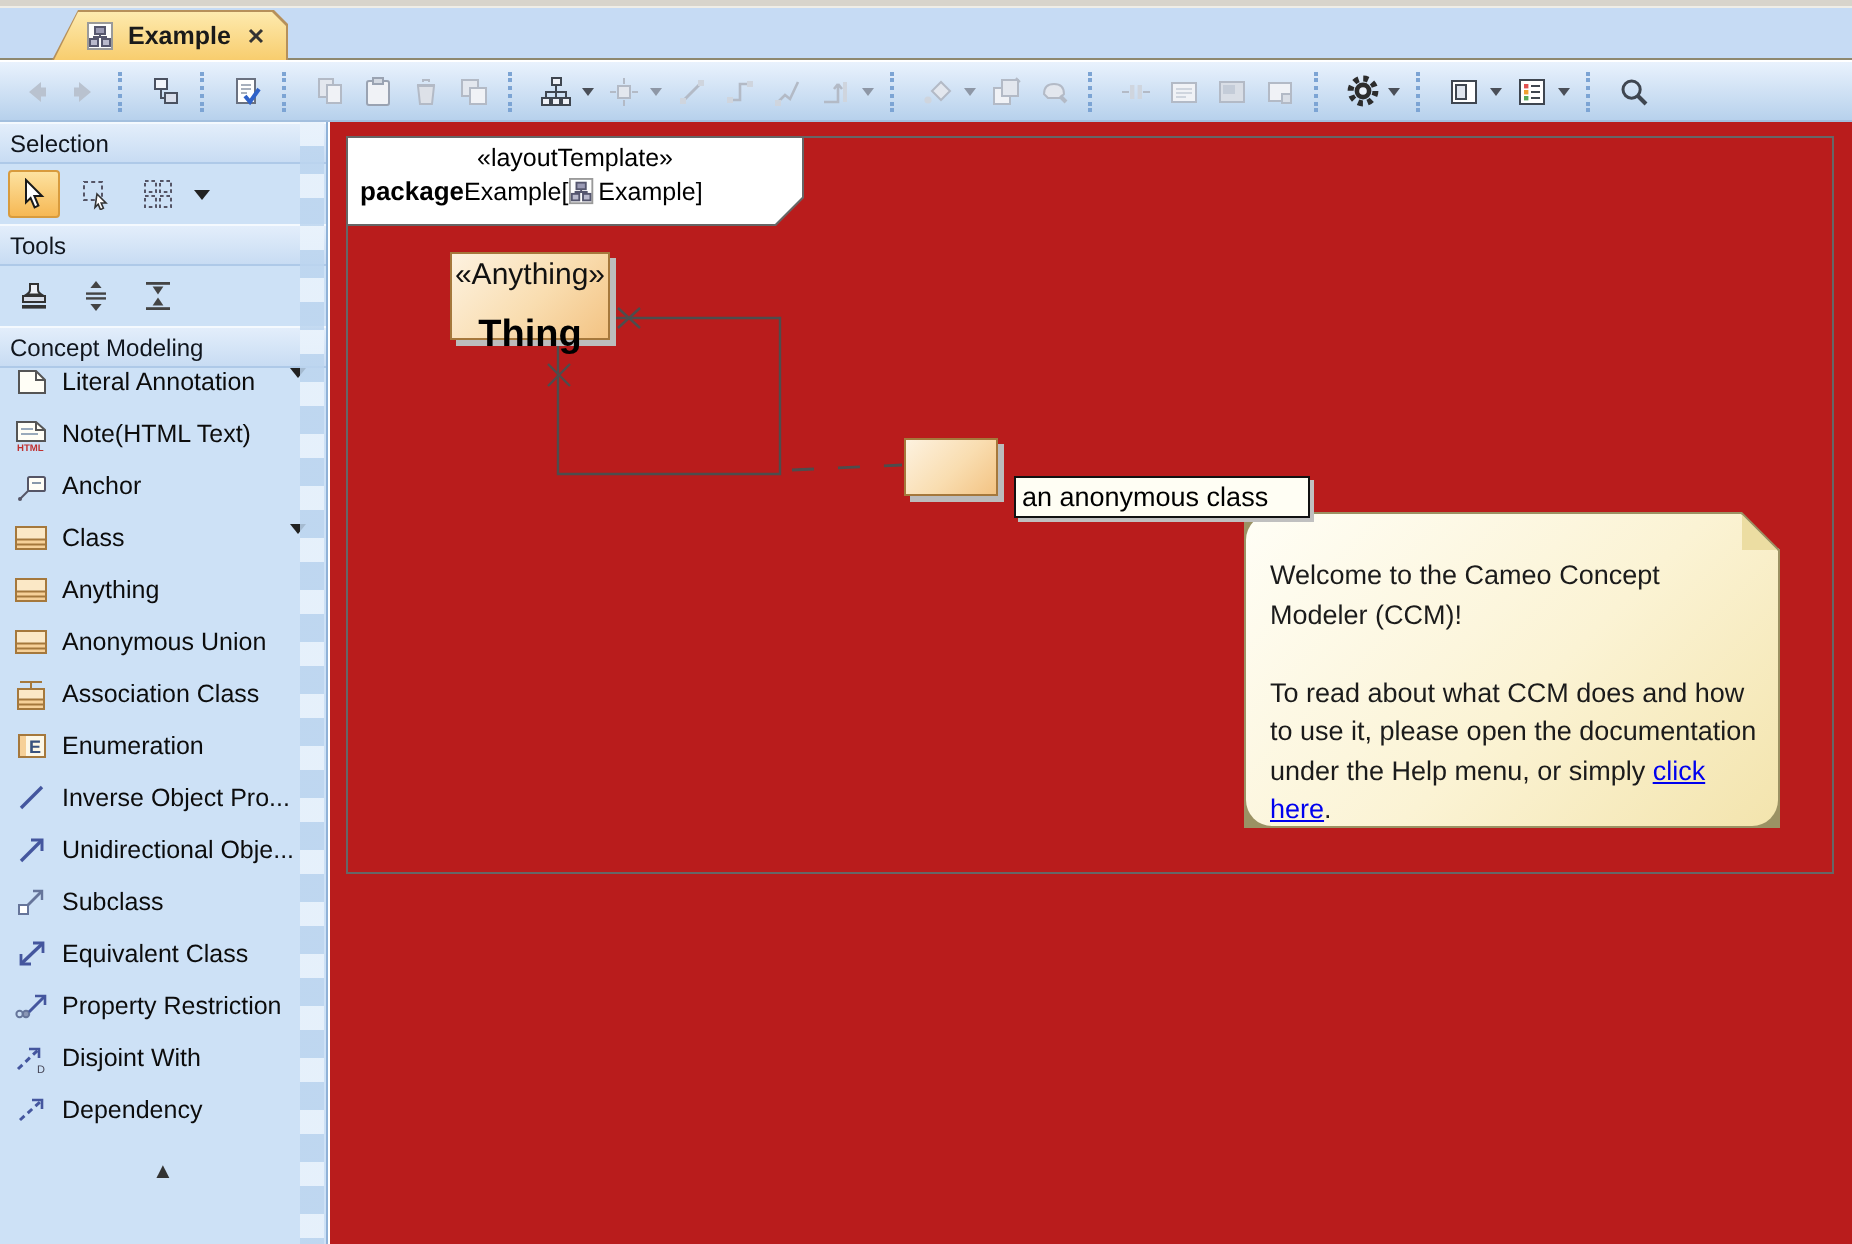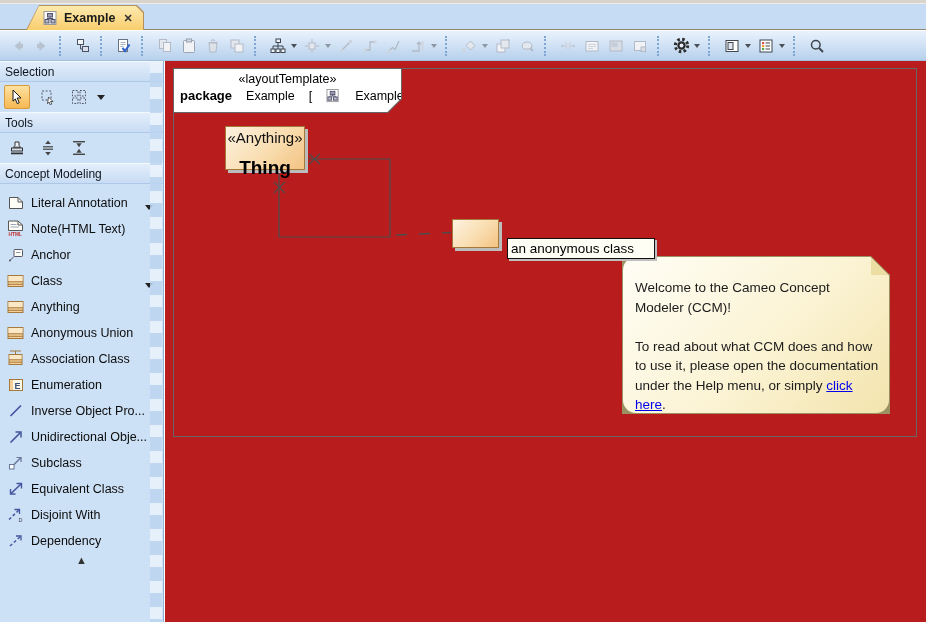--- a/index.html
+++ b/index.html
@@ -37,39 +37,39 @@
   .sidebar { position:absolute; left:0; top:61px; width:164px; bottom:0;
     background:#cde1f6; border-right:1px solid #8fb2d8; }
   .sb-scroll { position:absolute; right:1px; top:0; bottom:0; width:12px;
     background:repeating-linear-gradient(180deg,#eaf3fc 0 12px,#bcd5ef 12px 26px); opacity:.85; }
   .sb-head { font-size:12px; color:#10151d; padding:3px 5px 2px;
     background:linear-gradient(#e3eefb,#c8dcf3); border-top:1px solid #f4f9fe;
     border-bottom:1px solid #aec9e8; }
   .sb-btnrow { display:flex; align-items:center; gap:5px; height:30px; padding:0 4px; }
   .sb-btn { width:26px; height:24px; display:flex; align-items:center; justify-content:center; border-radius:2px; }
   .sb-btn.selected { background:linear-gradient(#fde2a0,#f6b854); border:1px solid #d89b3d; }
-  .sb-item { display:flex; align-items:flex-end; gap:6px; height:26px; padding-left:6px;
+  .sb-item { display:flex; align-items:flex-start; gap:6px; height:26px; padding-left:6px;
     font-size:12.5px; color:#0c0c0c; cursor:default; }
   .sb-item .ic { width:19px; display:flex; justify-content:center; flex:0 0 auto; }
   .sb-item .dd { margin-left:auto; margin-right:10px; width:0; height:0;
     border-left:4px solid transparent; border-right:4px solid transparent; border-top:5px solid #222; }
   .sb-up { display:flex; justify-content:center; padding-top:6px; }
   .sb-up span { font-size:11px; color:#333; }
 
   
   .canvas { position:absolute; left:165px; top:61px; right:0; bottom:0; background:#b91c1c; }
   .dframe { position:absolute; left:8px; top:7px; width:744px; height:369px;
     border:1px solid #666; }
   .dheader { position:absolute; left:-1px; top:-1px; width:229px; height:45px;
     background:#666; clip-path:polygon(0 0,100% 0,100% calc(100% - 14px),calc(100% - 14px) 100%,0 100%); }
   .dheader-in { position:absolute; left:1px; top:1px; right:1px; bottom:1px; background:#fff;
     clip-path:polygon(0 0,100% 0,100% calc(100% - 13.5px),calc(100% - 13.5px) 100%,0 100%);
     font-size:12.5px; color:#000; }
   .dh-line1 { text-align:center; padding-top:3px; }
-  .dh-line2 { display:flex; align-items:center; gap:14px; padding:2px 0 0 6px; }
+  .dh-line2 { display:flex; align-items:center; gap:0; padding:2px 0 0 6px; }
   .dh-kw { font-weight:bold; font-size:13px; }
 
   .uml-class { position:absolute; border:1px solid #a5783c;
     background:linear-gradient(135deg,#fdf2e0 0%,#f9ddb0 55%,#f3c383 100%);
     box-shadow:3px 3px 0 #bcbcbc; }
   .thing { left:51px; top:57px; width:80px; height:44px; text-align:center; }
   .thing .st { font-size:15px; color:#111; padding-top:2px; }
   .thing .nm { font-size:19px; font-weight:bold; color:#000;margin-top:11px; }
   .anon { left:278px; top:150px; width:47px; height:29px; }
 
@@ -476,20 +476,31 @@
     <div class="sb-item">
       <span class="ic">
         <svg width="16" height="14" viewBox="0 0 16 14">
           <path d="M3 11.5 L13 2" stroke="#44569e" stroke-width="1.7"></path>
           <path d="M8.5 1.5 H13.5 V6.5 M7.5 12 H2.5 V7" fill="none" stroke="#44569e" stroke-width="1.4"></path>
         </svg>
         </span>
       <span>Equivalent Class</span>
     </div>
 
+    <div class="sb-item">
+      <span class="ic">
+        <svg width="18" height="14" viewBox="0 0 18 14">
+          <circle cx="2.8" cy="11" r="1.6" fill="none" stroke="#66759a"></circle>
+          <circle cx="6" cy="11" r="1.6" fill="#8b97b5" stroke="#66759a"></circle>
+          <path d="M7.5 10 L15 2.5" stroke="#44569e" stroke-width="1.5"></path>
+          <path d="M10.5 2 H15.5 V6.5" fill="none" stroke="#44569e" stroke-width="1.3"></path>
+        </svg>
+        </span>
+      <span>Property Restriction</span>
+    </div>
 
 
     <div class="sb-item">
       <span class="ic">
         <svg width="17" height="15" viewBox="0 0 17 15">
           <path d="M2 12.5 L12 3" stroke="#44569e" stroke-width="1.5" stroke-dasharray="3 2.2"></path>
           <path d="M7.5 2.5 H12.5 V7" fill="none" stroke="#44569e" stroke-width="1.3"></path>
           <text x="11.5" y="14.5" font-size="5.5" fill="#445">D</text>
         </svg>
         </span>

